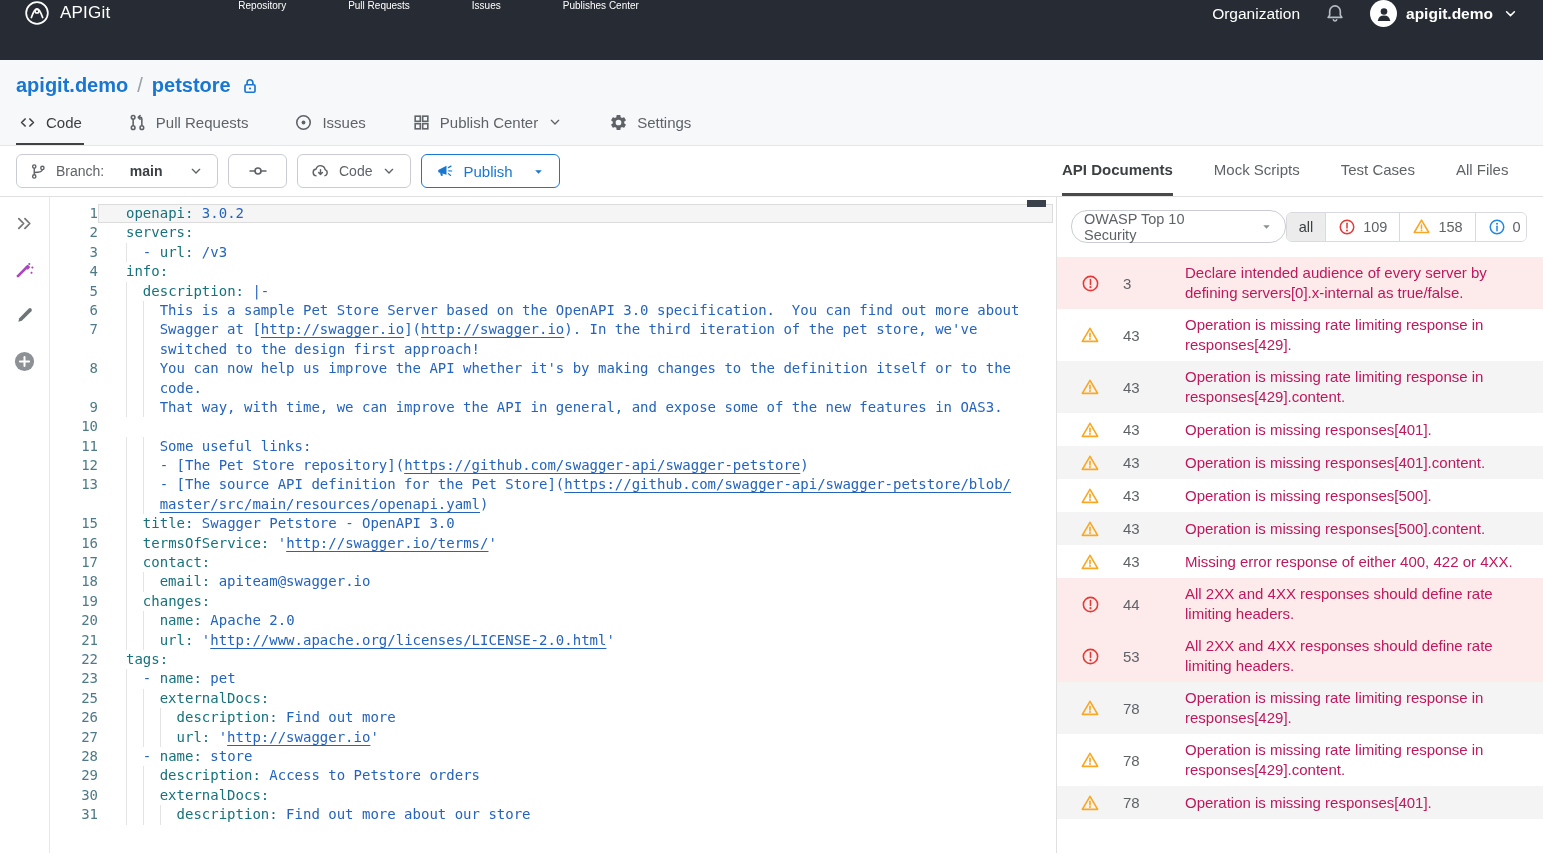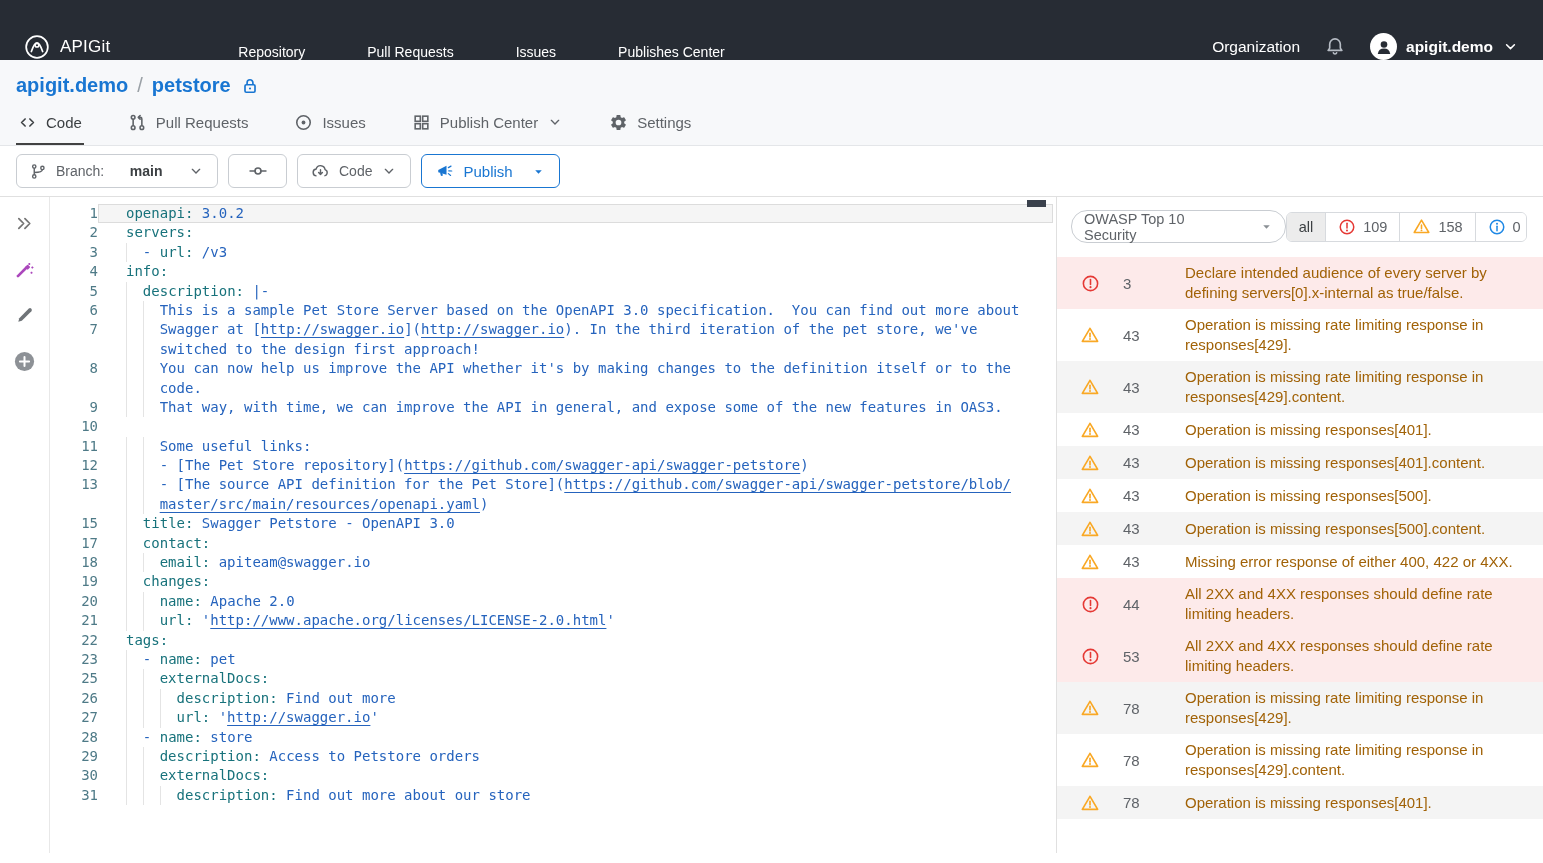--- a/index.html
+++ b/index.html
@@ -6,23 +6,23 @@
     --navbar-bg:#272c34; --accent:#1976d2; --err:#e53935; --warn:#f9a825; --info:#1e88e5;
     --wand:#ab47bc; --err-row:#fdeaea; --alt-row:#f4f4f4; --border:#e0e0e0;
     --key:#17727b; --val:#2563bd; --gutter:#4e7a87;
   }
   *{box-sizing:border-box;margin:0;padding:0}
   body{width:1543px;height:863px;overflow:hidden;background:#fff;
        font-family:"Liberation Sans",sans-serif;color:#3c4043;}
   .icon{display:inline-flex;align-items:center;justify-content:center;line-height:0}
 
   
-  .navbar{height:60px;background:var(--navbar-bg);display:flex;align-items:flex-end;padding:0 24px;color:#fff}
+  .navbar{height:60px;background:var(--navbar-bg);display:flex;align-items:flex-start;padding:0 24px;color:#fff}
   .brand{display:flex;align-items:center;gap:10px;font-size:17px;letter-spacing:.2px}
-  .nav-menu{display:flex;gap:62px;margin-left:128px;font-size:14px;font-weight:500}
+  .nav-menu{display:flex;gap:62px;margin-left:128px;font-size:10px;font-weight:500}
   .nav-item{cursor:pointer;white-space:nowrap}
   .nav-right{margin-left:auto;display:flex;align-items:center;gap:24px;font-size:15.5px}
   .avatar{width:27px;height:27px;border-radius:50%;background:#fff;display:flex;align-items:center;justify-content:center}
   .user-chip{display:flex;align-items:center;gap:9px;font-weight:600;cursor:pointer}
 
   
   .repo-header{background:#f7f8fa;border-bottom:1px solid #e4e6e9}
   .breadcrumb{display:flex;align-items:center;gap:9px;padding:14px 16px 4px;font-size:20px;font-weight:700;color:var(--accent)}
   .crumb-sep{color:#9aa0a6;font-weight:400}
   .crumb-link{cursor:pointer}
@@ -70,21 +70,21 @@
   .filter-seg{display:flex;align-items:center;gap:7px;padding:0 12px;font-size:14.5px;color:#5f6368;
               border-left:1px solid #d7dade;cursor:pointer;background:#fff}
   .filter-seg:first-child{border-left:none;background:#ececec;color:#3c4043}
   .issue-list{flex:1;overflow:hidden}
   .issue-row{display:flex;align-items:center;padding:6px 0;min-height:33px;cursor:pointer}
   .issue-row.grey{background:var(--alt-row)}
   .issue-row.error{background:var(--err-row)}
   .issue-row .sev{width:66px;flex:none;display:flex;justify-content:center}
   .sev.error{color:var(--err)} .sev.warning{color:var(--warn)}
   .issue-row .ln{width:62px;flex:none;font-size:15px;color:#5f6368}
-  .issue-row .txt{flex:1;padding-right:20px;font-size:15px;line-height:20px;color:#a16207}
+  .issue-row .txt{flex:1;padding-right:20px;font-size:15px;line-height:20px;color:#be185d}
   .cnt-err{color:var(--err)} .cnt-warn{color:var(--warn)} .cnt-info{color:var(--info)}
 </style>
 </head>
 <body>
 
 <div class="navbar">
   <div class="brand">
     <span class="icon">
       <svg width="26" height="26" viewBox="0 0 24 24">
           <circle cx="12" cy="12" r="10" fill="none" stroke="#fff" stroke-width="1.6"></circle>
@@ -245,20 +245,26 @@
           </svg>
       </span>
       <span>Publish</span>
       <span class="icon caret">
         <svg width="13" height="13" viewBox="0 0 24 24" fill="#1976d2">
             <path d="M6 9.5h12L12 16z"></path>
           </svg>
       </span>
     </button>
   </div>
+  <div class="panel-tabs">
+      <div class="panel-tab active">API Documents</div>
+      <div class="panel-tab">Mock Scripts</div>
+      <div class="panel-tab">Test Cases</div>
+      <div class="panel-tab">All Files</div>
+    </div>
 </div>
 
 <div class="main">
   <div class="rail">
     <span class="ricon icon">
       <svg width="21" height="21" viewBox="0 0 24 24" fill="none" stroke="#757575" stroke-width="2" stroke-linecap="round" stroke-linejoin="round">
           <path d="M5.5 6.5 11 12l-5.5 5.5M12.5 6.5 18 12l-5.5 5.5"></path>
         </svg>
     </span>
     <span class="ricon icon" style="color:#ab47bc">
@@ -294,20 +300,21 @@
         <div class="code-row"><span class="gutter"></span><span class="line-content"><span class="guide"></span><span class="guide"></span><span class="seg-p">switched to the design first approach!</span></span></div>
         <div class="code-row"><span class="gutter">8</span><span class="line-content"><span class="guide"></span><span class="guide"></span><span class="seg-p">You can now help us improve the API whether it's by making changes to the definition itself or to the</span></span></div>
         <div class="code-row"><span class="gutter"></span><span class="line-content"><span class="guide"></span><span class="guide"></span><span class="seg-p">code.</span></span></div>
         <div class="code-row"><span class="gutter">9</span><span class="line-content"><span class="guide"></span><span class="guide"></span><span class="seg-p">That way, with time, we can improve the API in general, and expose some of the new features in OAS3.</span></span></div>
         <div class="code-row"><span class="gutter">10</span><span class="line-content"></span></div>
         <div class="code-row"><span class="gutter">11</span><span class="line-content"><span class="guide"></span><span class="guide"></span><span class="seg-p">Some useful links:</span></span></div>
         <div class="code-row"><span class="gutter">12</span><span class="line-content"><span class="guide"></span><span class="guide"></span><span class="seg-p">- [The Pet Store repository](</span><span class="seg-u">https://github.com/swagger-api/swagger-petstore</span><span class="seg-p">)</span></span></div>
         <div class="code-row"><span class="gutter">13</span><span class="line-content"><span class="guide"></span><span class="guide"></span><span class="seg-p">- [The source API definition for the Pet Store](</span><span class="seg-u">https://github.com/swagger-api/swagger-petstore/blob/</span></span></div>
         <div class="code-row"><span class="gutter"></span><span class="line-content"><span class="guide"></span><span class="guide"></span><span class="seg-u">master/src/main/resources/openapi.yaml</span><span class="seg-p">)</span></span></div>
         <div class="code-row"><span class="gutter">15</span><span class="line-content"><span class="guide"></span><span class="seg-k">title:</span><span class="seg-v"> Swagger Petstore - OpenAPI 3.0</span></span></div>
+        <div class="code-row"><span class="gutter">16</span><span class="line-content"><span class="guide"></span><span class="seg-k">termsOfService:</span><span class="seg-v"> '</span><span class="seg-u">http://swagger.io/terms/</span><span class="seg-v">'</span></span></div>
         <div class="code-row"><span class="gutter">17</span><span class="line-content"><span class="guide"></span><span class="seg-k">contact:</span></span></div>
         <div class="code-row"><span class="gutter">18</span><span class="line-content"><span class="guide"></span><span class="guide"></span><span class="seg-k">email:</span><span class="seg-v"> apiteam@swagger.io</span></span></div>
         <div class="code-row"><span class="gutter">19</span><span class="line-content"><span class="guide"></span><span class="seg-k">changes:</span></span></div>
         <div class="code-row"><span class="gutter">20</span><span class="line-content"><span class="guide"></span><span class="guide"></span><span class="seg-k">name:</span><span class="seg-v"> Apache 2.0</span></span></div>
         <div class="code-row"><span class="gutter">21</span><span class="line-content"><span class="guide"></span><span class="guide"></span><span class="seg-k">url:</span><span class="seg-v"> '</span><span class="seg-u">http://www.apache.org/licenses/LICENSE-2.0.html</span><span class="seg-v">'</span></span></div>
         <div class="code-row"><span class="gutter">22</span><span class="line-content"><span class="seg-k">tags:</span></span></div>
         <div class="code-row"><span class="gutter">23</span><span class="line-content"><span class="guide"></span><span class="seg-v">- </span><span class="seg-k">name:</span><span class="seg-v"> pet</span></span></div>
         <div class="code-row"><span class="gutter">25</span><span class="line-content"><span class="guide"></span><span class="guide"></span><span class="seg-k">externalDocs:</span></span></div>
         <div class="code-row"><span class="gutter">26</span><span class="line-content"><span class="guide"></span><span class="guide"></span><span class="guide"></span><span class="seg-k">description:</span><span class="seg-v"> Find out more</span></span></div>
         <div class="code-row"><span class="gutter">27</span><span class="line-content"><span class="guide"></span><span class="guide"></span><span class="guide"></span><span class="seg-k">url:</span><span class="seg-v"> '</span><span class="seg-u">http://swagger.io</span><span class="seg-v">'</span></span></div>

